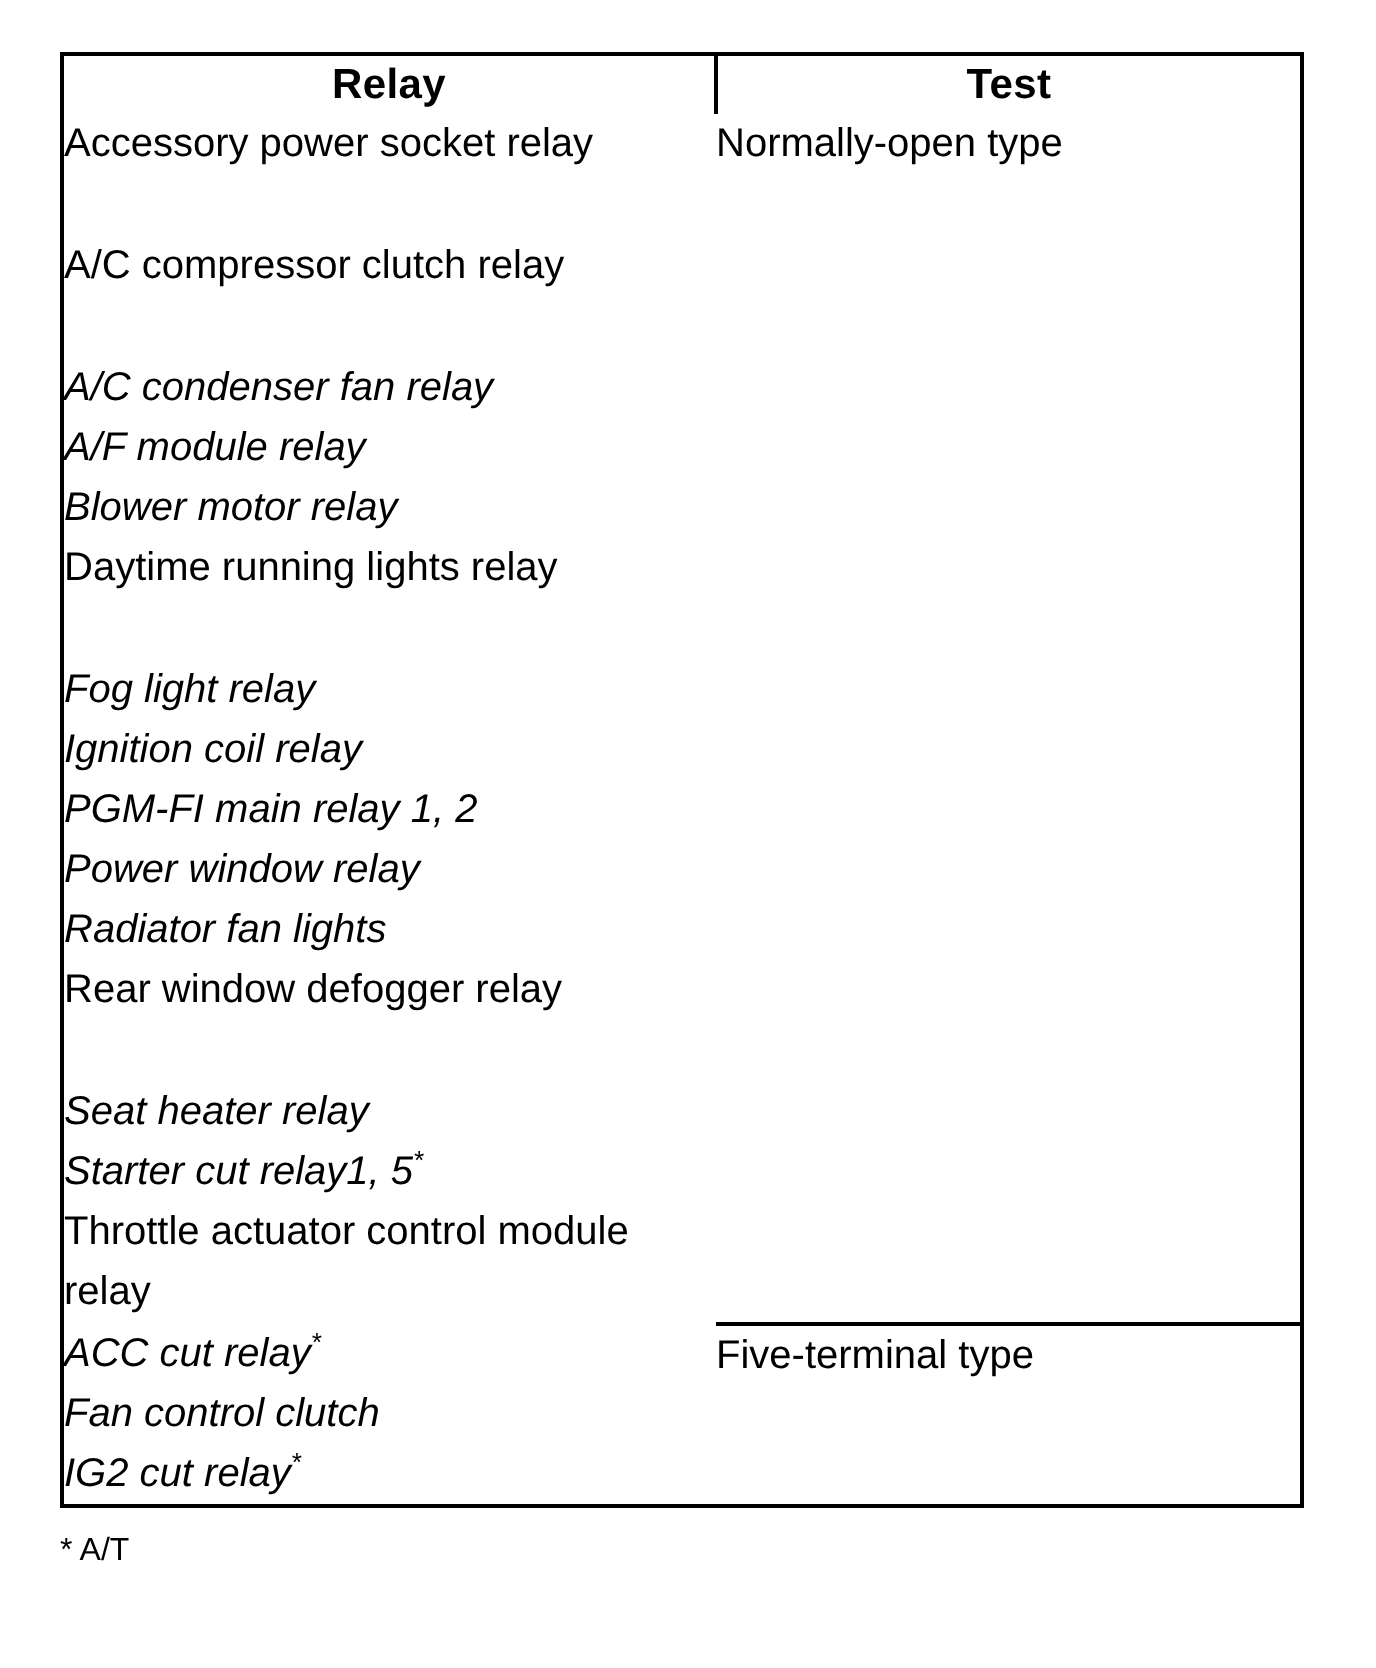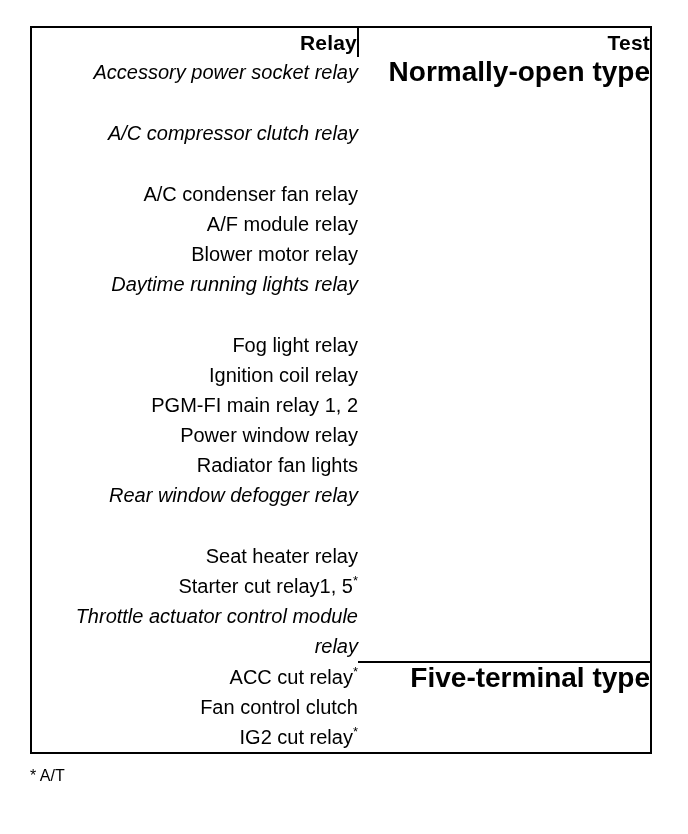--- a/index.html
+++ b/index.html
@@ -36,21 +36,20 @@
   }
   .relay-table col.c-relay { width: 327px; }
   .relay-table col.c-test  { width: 293px; }
 
   .relay-table th,
   .relay-table td {
     padding: 0;
     margin: 0;
     vertical-align: top;
     border: 0;
-    text-align: right;
   }
 
   
   .hdr-cell {
     height: 29px;
     text-align: center;
     font-weight: bold;
     font-size: 21px;
     line-height: 29px;
     border-bottom: 2px solid #000;
@@ -60,30 +59,29 @@
 
   
   .relay-cell {
     border-bottom: 1.5px solid #000;
     border-right: 2px solid #000;
     font-size: 20px;
     line-height: 30px;
     padding: 0 0 0 14px;
     white-space: pre-line;
   }
-  .relay-cell.h1 { height: 30px; }
-  .relay-cell.h2 { height: 61px; font-style: italic; }
+  .relay-cell.h1 { height: 30px; font-style: italic; }
+  .relay-cell.h2 { height: 61px; }
   .relay-cell.bottom-row { border-bottom: 0; }
 
   .test-cell {
-    font-size: 28px;
+    font-size: 20px;
     line-height: 30px;
     padding: 0 0 0 12px;
     vertical-align: top;
-    font-weight: bold;
   }
   .test-cell.grp1 { border-bottom: 2px solid #000; }
 
   .sup {
     font-size: 13px;
     vertical-align: super;
     line-height: 0;
   }
 
   

